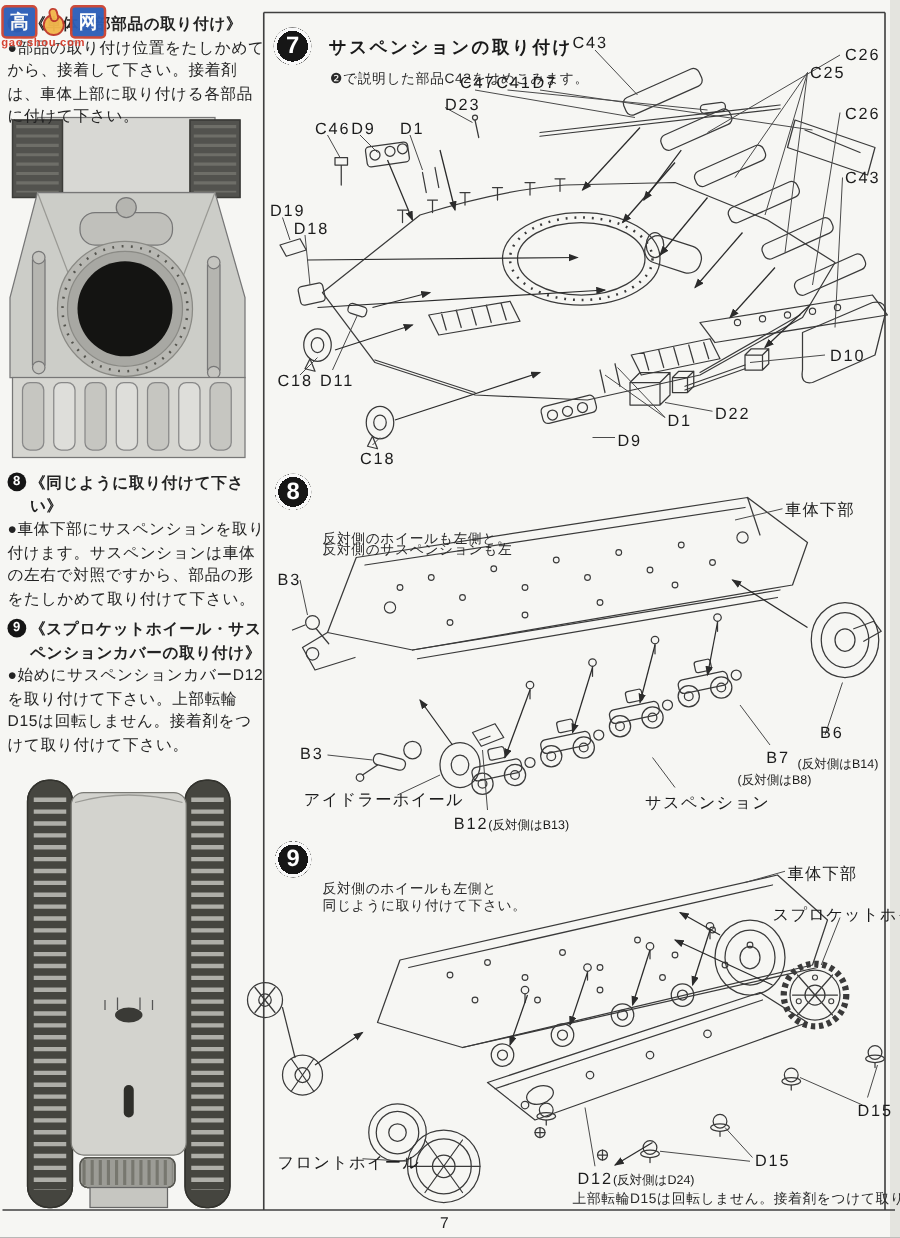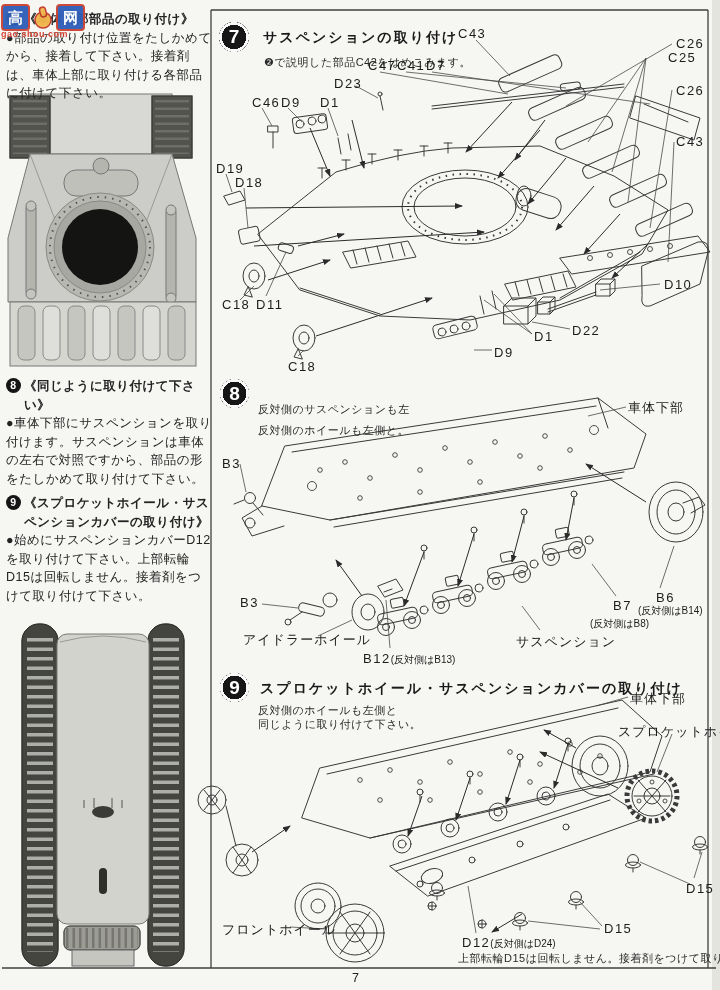--- a/index.html
+++ b/index.html
@@ -389,58 +389,57 @@
     <span>《スプロケットホイール・サスペンションカバーの取り付け》</span>
   </div>
   <div>●始めにサスペンションカバーD12を取り付けて下さい。上部転輪D15は回転しません。接着剤をつけて取り付けて下さい。</div>
 </div>
 
 <div class="badge" style="left:219px;top:22px">7</div>
 <div class="stitle" style="left:263px;top:29px">サスペンションの取り付け</div>
 <div class="note" style="left:264px;top:55px">❷で説明した部品C42をはめこみます。</div>
 <div class="lbl" style="left:458px;top:26px">C43</div>
 <div class="lbl" style="left:676px;top:36px">C26</div>
-<div class="lbl" style="left:668px;top:50px">C25</div>
+<div class="lbl" style="left:648px;top:50px">C25</div>
 <div class="lbl" style="left:676px;top:83px">C26</div>
 <div class="lbl" style="left:676px;top:134px">C43</div>
 <div class="lbl" style="left:368px;top:58px">C47</div>
 <div class="lbl" style="left:397px;top:58px">C41</div>
 <div class="lbl" style="left:426px;top:58px">D7</div>
-<div class="lbl" style="left:334px;top:76px">D23</div>
+<div class="lbl" style="left:356px;top:76px">D23</div>
 <div class="lbl" style="left:252px;top:95px">C46</div>
 <div class="lbl" style="left:281px;top:95px">D9</div>
 <div class="lbl" style="left:320px;top:95px">D1</div>
 <div class="lbl" style="left:216px;top:161px">D19</div>
 <div class="lbl" style="left:235px;top:175px">D18</div>
 <div class="lbl" style="left:222px;top:297px">C18</div>
 <div class="lbl" style="left:256px;top:297px">D11</div>
 <div class="lbl" style="left:288px;top:359px">C18</div>
 <div class="lbl" style="left:664px;top:277px">D10</div>
 <div class="lbl" style="left:572px;top:323px">D22</div>
 <div class="lbl" style="left:534px;top:329px">D1</div>
 <div class="lbl" style="left:494px;top:345px">D9</div>
 
 <div class="badge" style="left:220px;top:379px;width:29px;height:29px">8</div>
-<div class="note" style="left:258px;top:402px">反対側のサスペンションも左</div>
+<div class="note" style="left:258px;top:432px">反対側のサスペンションも左</div>
 <div class="note" style="left:258px;top:423px">反対側のホイールも左側と。</div>
 <div class="lbl jp" style="left:628px;top:399px">車体下部</div>
 <div class="lbl" style="left:222px;top:456px">B3</div>
 <div class="lbl" style="left:240px;top:595px">B3</div>
 <div class="lbl jp" style="left:243px;top:631px">アイドラーホイール</div>
 <div class="lbl" style="left:363px;top:651px">
   <span>B12</span><span class="sm">(反対側はB13)</span>
 </div>
 <div class="lbl jp" style="left:516px;top:633px">サスペンション</div>
-<div class="lbl" style="left:656px;top:590px">B6</div>
+<div class="lbl" style="left:656px;top:578px">B6</div>
 <div class="lbl sm" style="left:638px;top:604px">(反対側はB14)</div>
 <div class="lbl" style="left:613px;top:598px">B7</div>
 <div class="lbl sm" style="left:590px;top:617px">(反対側はB8)</div>
 
 <div class="badge" style="left:220px;top:673px;width:29px;height:29px">9</div>
-<div class="stitle" style="left:260px;top:680px">スプロケットホイール・サスペンションカバーの取り付け</div>
 <div class="note" style="left:258px;top:703px">反対側のホイールも左側と</div>
 <div class="note" style="left:258px;top:717px">同じように取り付けて下さい。</div>
 <div class="lbl jp" style="left:630px;top:690px">車体下部</div>
 <div class="lbl jp" style="left:618px;top:723px">スプロケットホイール</div>
 <div class="lbl" style="left:686px;top:881px">D15</div>
 <div class="lbl" style="left:604px;top:921px">D15</div>
 <div class="lbl jp" style="left:222px;top:921px">フロントホイール</div>
 <div class="lbl" style="left:462px;top:935px">
   <span>D12</span><span class="sm">(反対側はD24)</span>
 </div>

